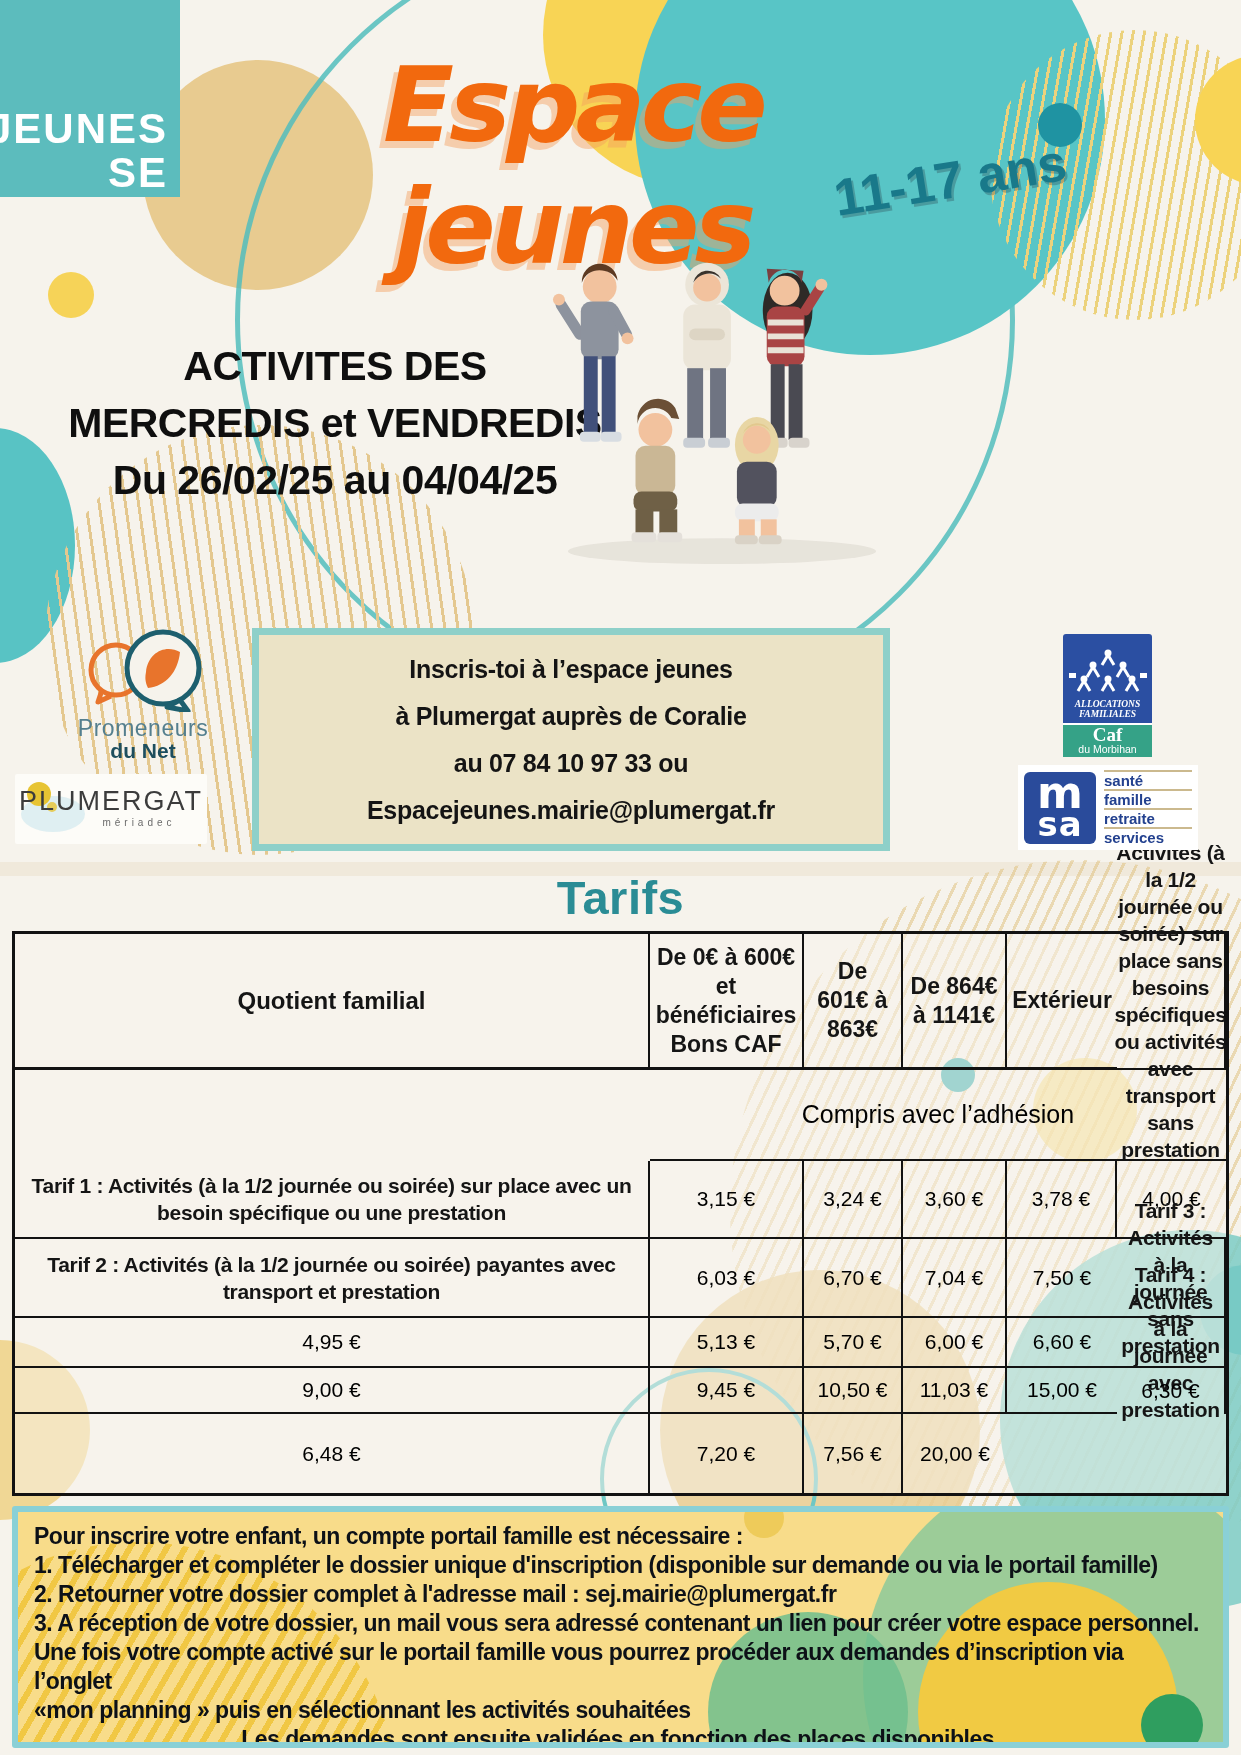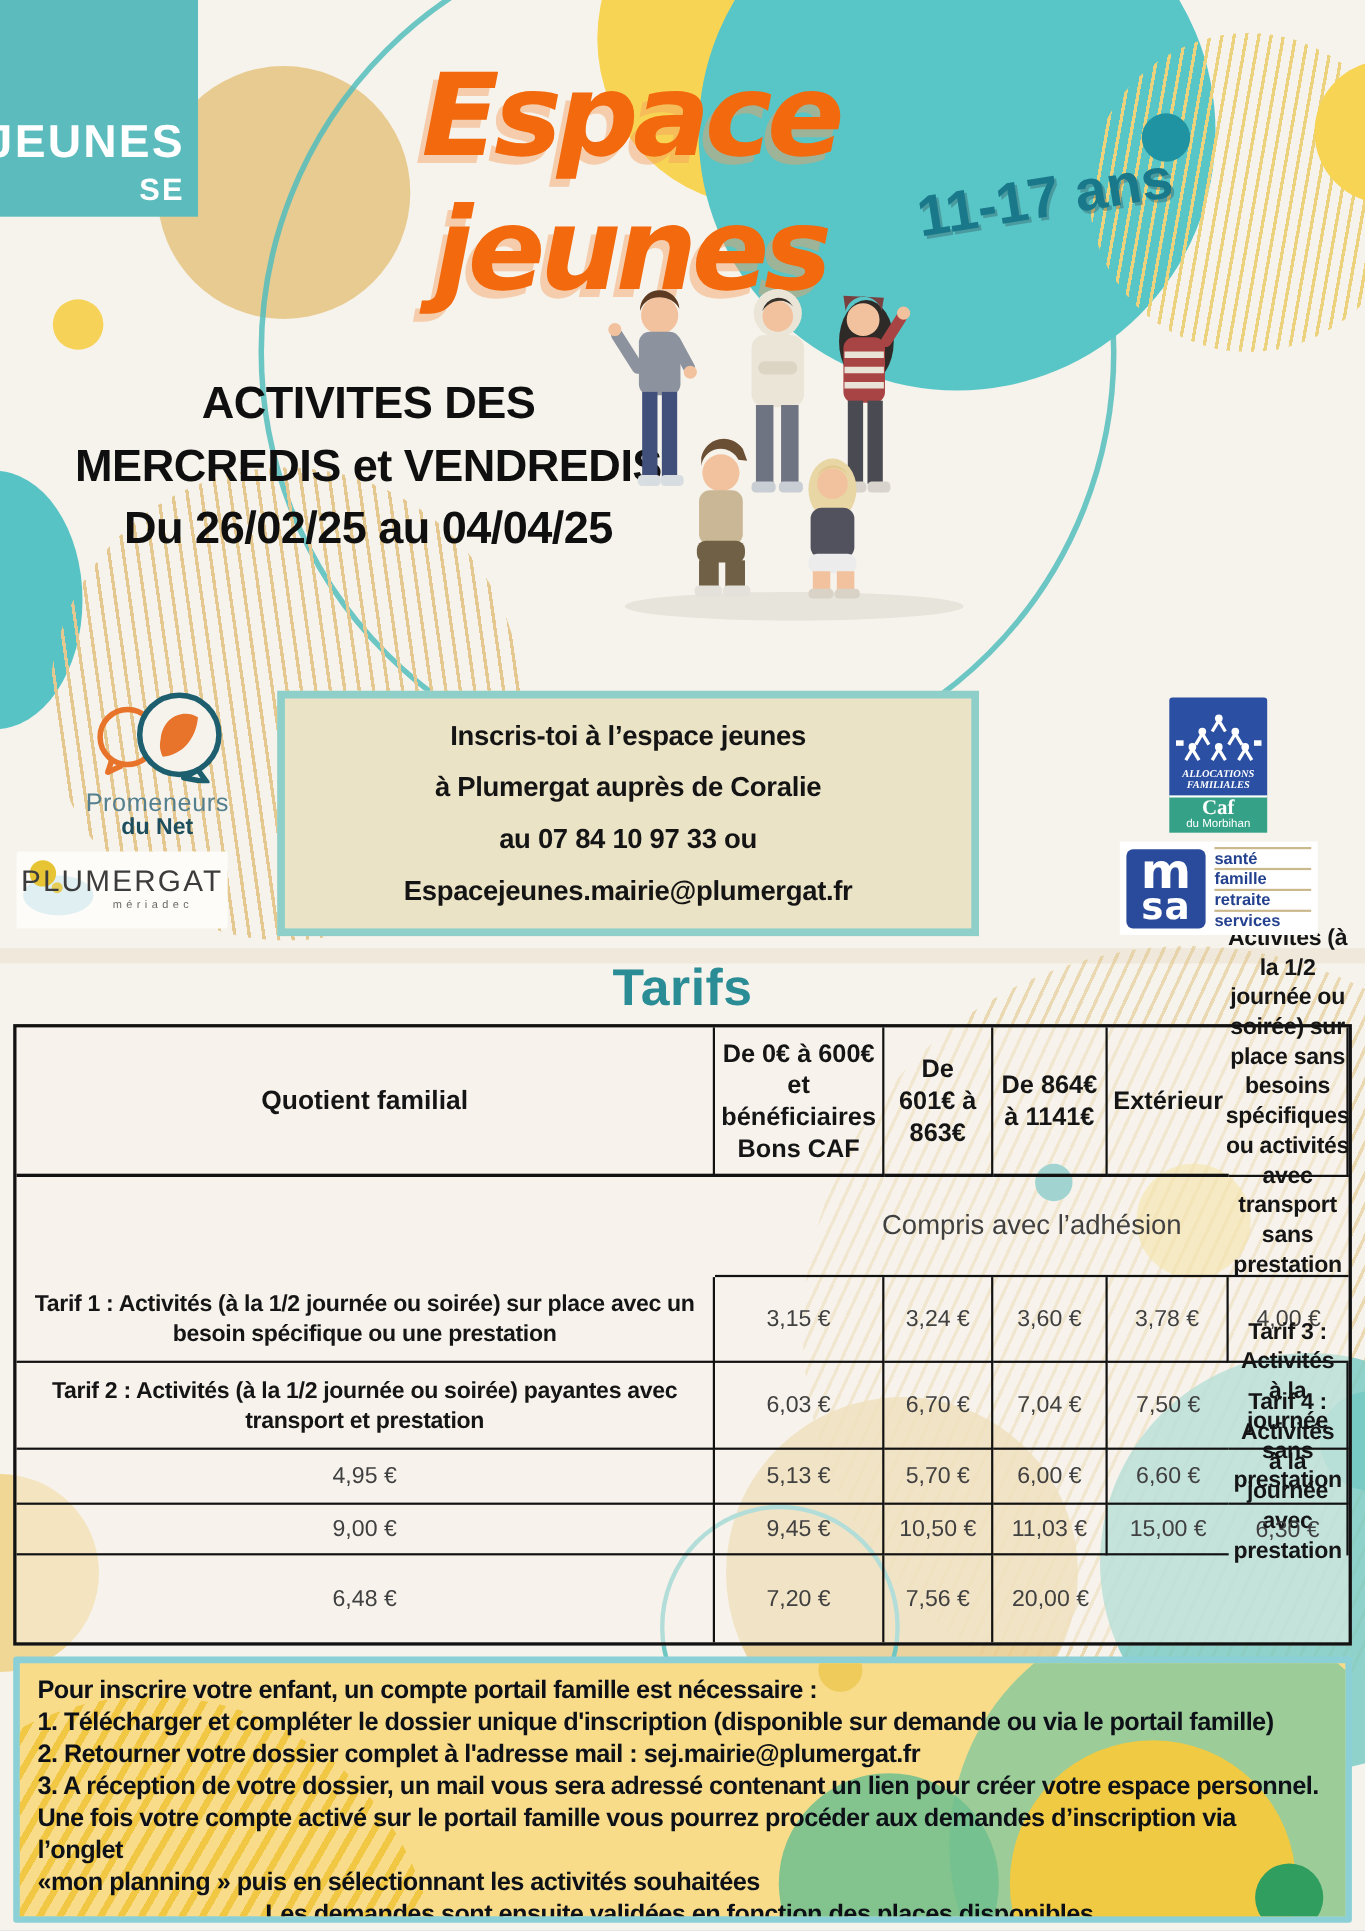--- a/index.html
+++ b/index.html
@@ -31,21 +31,21 @@
   .teal-half-right{left:1200px;top:1265px;width:90px;height:90px;background:#5fc3c2;z-index:1;}
   .teal-blob-br{left:1000px;top:1230px;width:380px;height:380px;background:#7ccbc6;opacity:.85;z-index:1;}
   .tan-circle-bottom{left:660px;top:1270px;width:320px;height:320px;background:#e9cd92;opacity:.85;z-index:1;}
   .tan-ellipse-left{left:-90px;top:1340px;width:180px;height:180px;background:#f0d795;z-index:1;}
   .teal-ring-small{left:600px;top:1368px;width:210px;height:214px;border:4px solid #6fc7c4;background:transparent;z-index:1;}
   
   .corner{left:0;top:0;width:180px;height:197px;background:#5cbcbd;z-index:3;
     display:flex;flex-direction:column;justify-content:flex-end;align-items:flex-end;
     padding:0 12px 2px 0;box-sizing:border-box;color:#fff;font-weight:700;}
   .corner .l1{font-size:42px;line-height:44px;letter-spacing:2px;}
-  .corner .l2{font-size:28px;line-height:44px;letter-spacing:2px;text-align:right;}
+  .corner .l2{font-size:42px;line-height:44px;letter-spacing:2px;text-align:right;}
   
   .title{left:213px;top:44px;width:720px;text-align:center;z-index:2;
     font-family:"DejaVu Sans","Liberation Sans",sans-serif;
     font-style:italic;font-weight:800;font-size:104px;letter-spacing:-5px;
     color:#f2690e;text-shadow:-6px 7px 0 rgba(243,160,96,.45);}
   .badge{left:800px;top:150px;width:300px;text-align:center;z-index:2;
     font-size:52px;font-weight:700;color:#19798a;transform:rotate(-9deg);
     text-shadow:2px 3px 0 rgba(40,60,70,.3);}
   
   .heading{left:55px;top:338px;width:560px;text-align:center;z-index:2;
@@ -101,21 +101,21 @@
     grid-template-columns:635px 154px 99px 104px 110px 109px;
     grid-template-rows:136px 91px 78px 79px 50px 46px 79px;}
   .cell{border-right:2px solid #121212;border-bottom:2px solid #121212;
     display:flex;flex-direction:column;align-items:center;justify-content:center;
     text-align:center;padding:2px 6px;box-sizing:border-box;}
   .cell.c-last{border-right:none;}
   .cell.r-last{border-bottom:none;}
   .cell.hdr{font-weight:700;font-size:23px;line-height:29px;border-bottom-width:3px;}
   .cell.hdr1{font-size:24px;}
   .cell.lbl{font-weight:700;font-size:21px;line-height:27px;letter-spacing:-0.3px;}
-  .cell.val{font-size:21px;color:#404040;}
+  .cell.val{font-size:21px;color:#000000;}
   .cell.span5{grid-column:2/7;font-size:25px;}
   
   .footer-box{left:12px;top:1506px;width:1217px;height:242px;z-index:3;box-sizing:border-box;
     border:6px solid #8ad0d6;border-radius:3px;background:#f8dc8a;overflow:hidden;}
   .footer-box .deco{position:absolute;border-radius:50%;z-index:1;}
   .fb-stripes{left:-140px;top:30px;width:520px;height:520px;
     background:repeating-linear-gradient(120deg,rgba(240,197,60,0) 0 10px,rgba(240,197,60,.9) 10px 16px);}
   .fb-green-r{right:-70px;top:-50px;width:430px;height:430px;background:#85c89b;opacity:.8;}
   .fb-green-m{left:690px;bottom:-70px;width:200px;height:200px;background:#6fbe8d;opacity:.85;}
   .fb-yellow-b{left:900px;bottom:-100px;width:260px;height:260px;background:#f6c93e;opacity:.95;}

